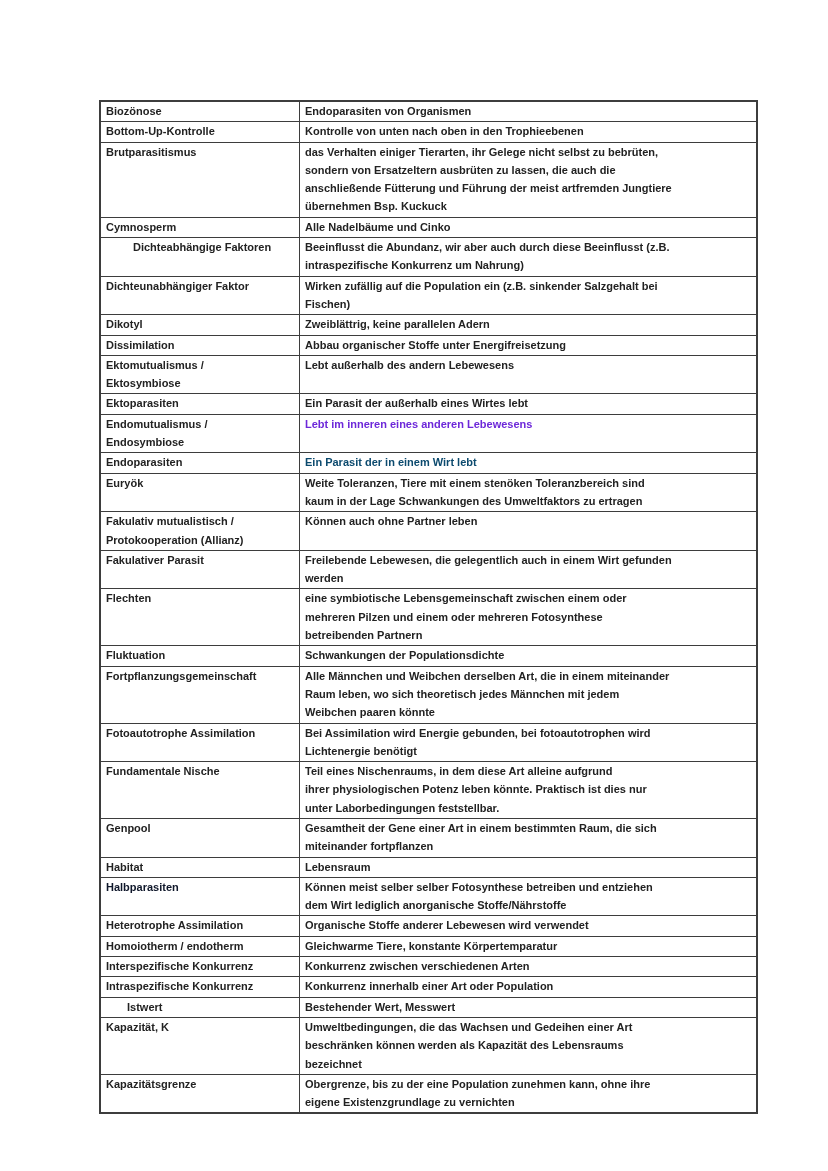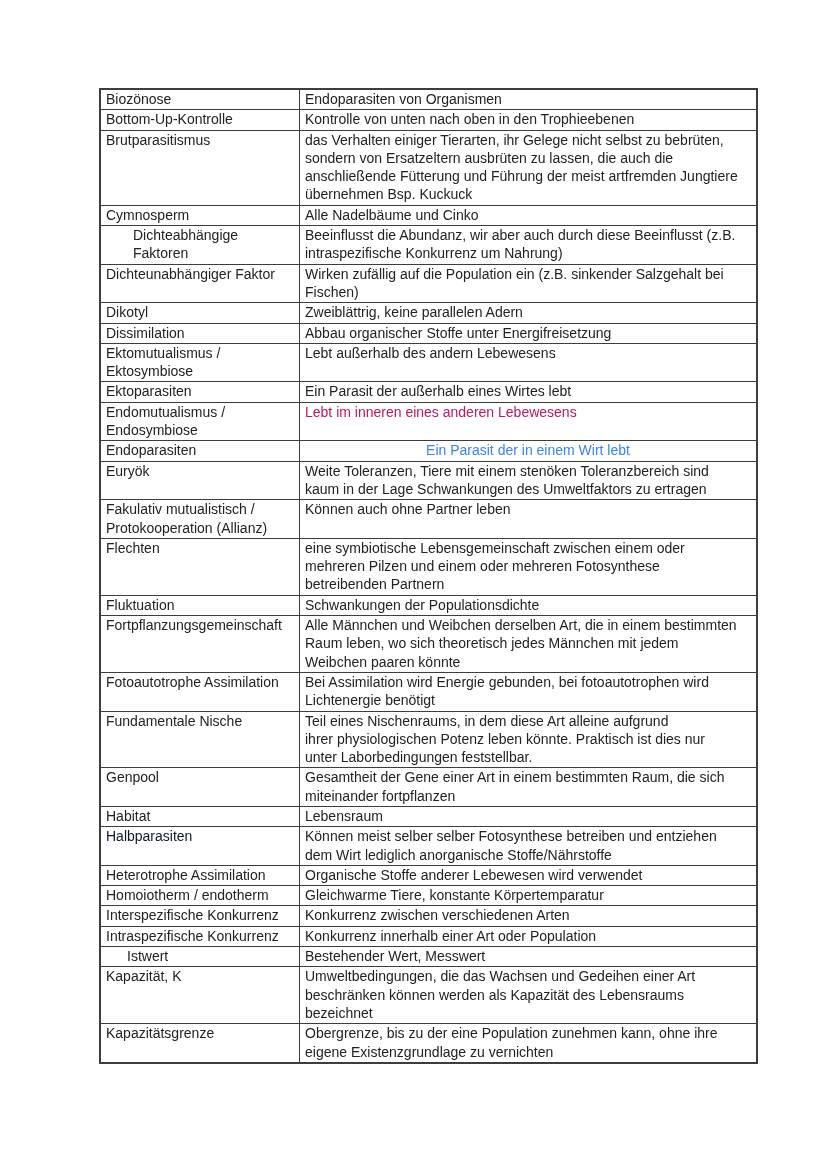--- a/index.html
+++ b/index.html
@@ -16,27 +16,28 @@
     overflow: hidden;
   }
   .page {
     position: absolute;
     inset: 0;
     background: #ffffff;
   }
   table.glossary {
     position: absolute;
     left: 99px;
-    top: 88px;
+    top: 100px;
     width: 650px;
     border-collapse: collapse;
     table-layout: fixed;
     border: 2px solid #3d3d3d;
-    font-size: 14px;
+    font-size: 11px;
     line-height: 18.3px;
+    font-weight: bold;
   }
   table.glossary td {
     border: 1px solid #3d3d3d;
     vertical-align: top;
     padding: 0px 5px 1px 5px;
     white-space: pre-line;
     color: #222222;
   }
   td.term-cell {
     width: 188px;
@@ -93,49 +94,54 @@
 Ektosymbiose</td>
           <td class="definition-cell" style="border-color: rgb(61, 61, 61); color: rgb(34, 34, 34);">Lebt außerhalb des andern Lebewesens</td>
         </tr>
         <tr>
           <td class="term-cell" style="border-color: rgb(61, 61, 61); color: rgb(34, 34, 34);">Ektoparasiten</td>
           <td class="definition-cell" style="border-color: rgb(61, 61, 61); color: rgb(34, 34, 34);">Ein Parasit der außerhalb eines Wirtes lebt</td>
         </tr>
         <tr>
           <td class="term-cell" style="border-color: rgb(61, 61, 61); color: rgb(34, 34, 34);">Endomutualismus /
 Endosymbiose</td>
-          <td class="definition-cell" style="border-color: rgb(61, 61, 61); color: #be185d; margin-left: 48px;">Lebt im inneren eines anderen Lebewesens</td>
+          <td class="definition-cell" style="border-color: rgb(61, 61, 61); color: #6d28d9; margin-left: 48px;">Lebt im inneren eines anderen Lebewesens</td>
         </tr>
         <tr>
           <td class="term-cell" style="border-color: rgb(61, 61, 61); color: rgb(34, 34, 34);">Endoparasiten</td>
-          <td class="definition-cell" style="border-color: rgb(61, 61, 61); color: #3b82f6; text-align: center;">Ein Parasit der in einem Wirt lebt</td>
+          <td class="definition-cell" style="border-color: rgb(61, 61, 61); color: #0c4a6e;">Ein Parasit der in einem Wirt lebt</td>
         </tr>
         <tr>
           <td class="term-cell" style="border-color: rgb(61, 61, 61); color: rgb(34, 34, 34);">Euryök</td>
           <td class="definition-cell" style="border-color: rgb(61, 61, 61); color: rgb(34, 34, 34);">Weite Toleranzen, Tiere mit einem stenöken Toleranzbereich sind
 kaum in der Lage Schwankungen des Umweltfaktors zu ertragen</td>
         </tr>
         <tr>
           <td class="term-cell" style="border-color: rgb(61, 61, 61); color: rgb(34, 34, 34);">Fakulativ mutualistisch /
 Protokooperation (Allianz)</td>
           <td class="definition-cell" style="border-color: rgb(61, 61, 61); color: rgb(34, 34, 34);">Können auch ohne Partner leben</td>
+        </tr>
+        <tr>
+          <td class="term-cell" style="border-color: rgb(61, 61, 61); color: rgb(34, 34, 34);">Fakulativer Parasit</td>
+          <td class="definition-cell" style="border-color: rgb(61, 61, 61); color: rgb(34, 34, 34);">Freilebende Lebewesen, die gelegentlich auch in einem Wirt gefunden
+werden</td>
         </tr>
         <tr>
           <td class="term-cell" style="border-color: rgb(61, 61, 61); color: rgb(34, 34, 34);">Flechten</td>
           <td class="definition-cell" style="border-color: rgb(61, 61, 61); color: rgb(34, 34, 34);">eine symbiotische Lebensgemeinschaft zwischen einem oder
 mehreren Pilzen und einem oder mehreren Fotosynthese
 betreibenden Partnern</td>
         </tr>
         <tr>
           <td class="term-cell" style="border-color: rgb(61, 61, 61); color: rgb(34, 34, 34);">Fluktuation</td>
           <td class="definition-cell" style="border-color: rgb(61, 61, 61); color: rgb(34, 34, 34);">Schwankungen der Populationsdichte</td>
         </tr>
         <tr>
           <td class="term-cell" style="border-color: rgb(61, 61, 61); color: rgb(34, 34, 34);">Fortpflanzungsgemeinschaft</td>
-          <td class="definition-cell" style="border-color: rgb(61, 61, 61); color: rgb(34, 34, 34);">Alle Männchen und Weibchen derselben Art, die in einem bestimmten
+          <td class="definition-cell" style="border-color: rgb(61, 61, 61); color: rgb(34, 34, 34);">Alle Männchen und Weibchen derselben Art, die in einem miteinander
 Raum leben, wo sich theoretisch jedes Männchen mit jedem
 Weibchen paaren könnte</td>
         </tr>
         <tr>
           <td class="term-cell" style="border-color: rgb(61, 61, 61); color: rgb(34, 34, 34);">Fotoautotrophe Assimilation</td>
           <td class="definition-cell" style="border-color: rgb(61, 61, 61); color: rgb(34, 34, 34);">Bei Assimilation wird Energie gebunden, bei fotoautotrophen wird
 Lichtenergie benötigt</td>
         </tr>
         <tr>
           <td class="term-cell" style="border-color: rgb(61, 61, 61); color: rgb(34, 34, 34);">Fundamentale Nische</td>

